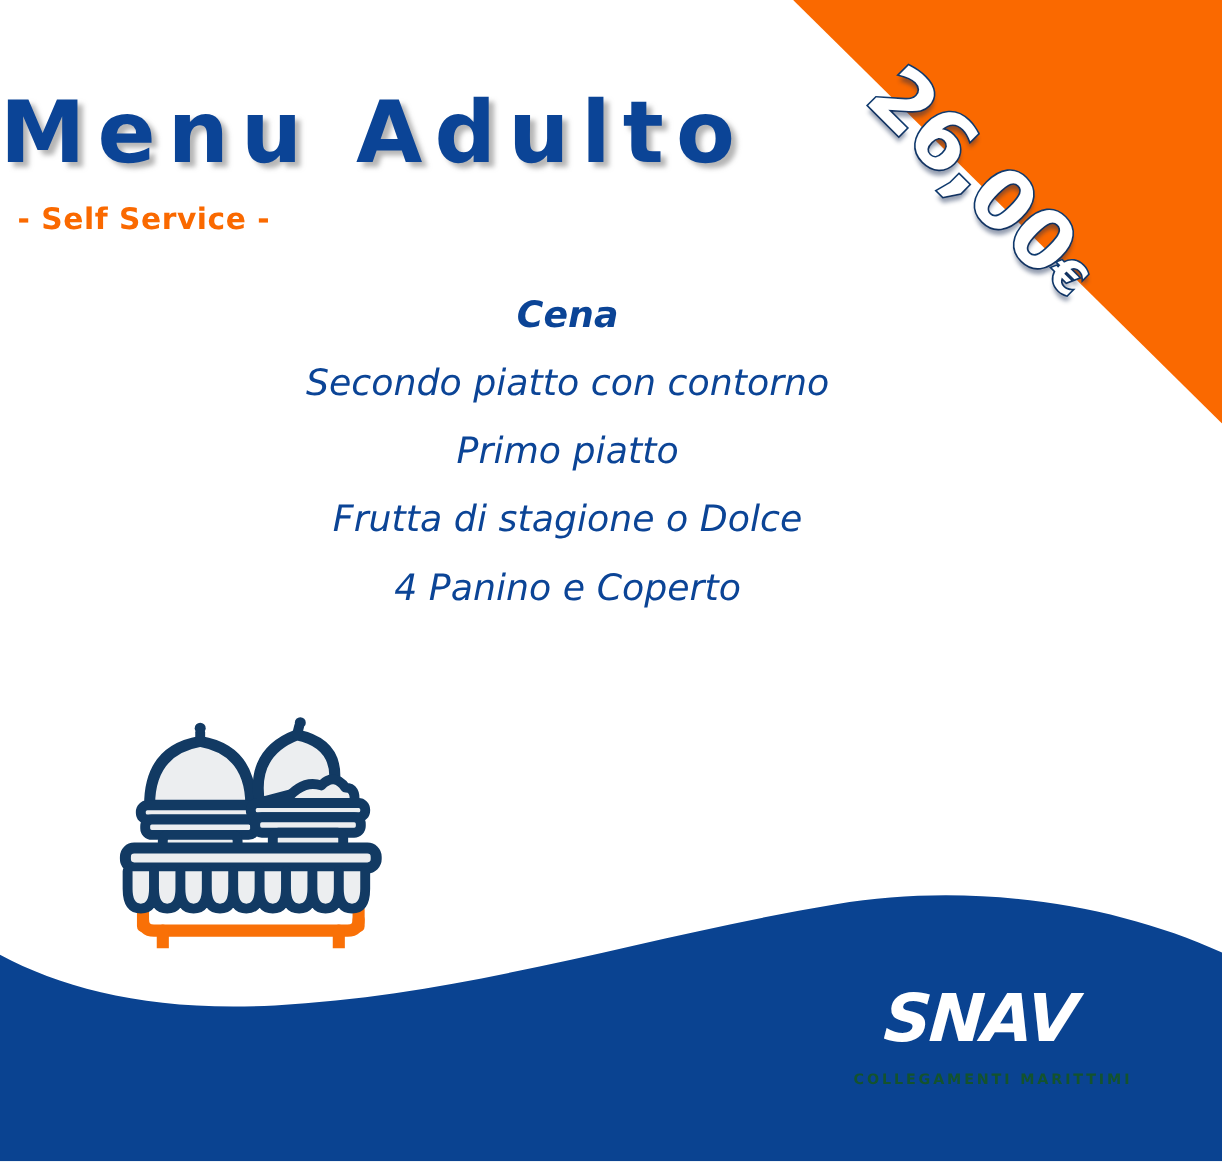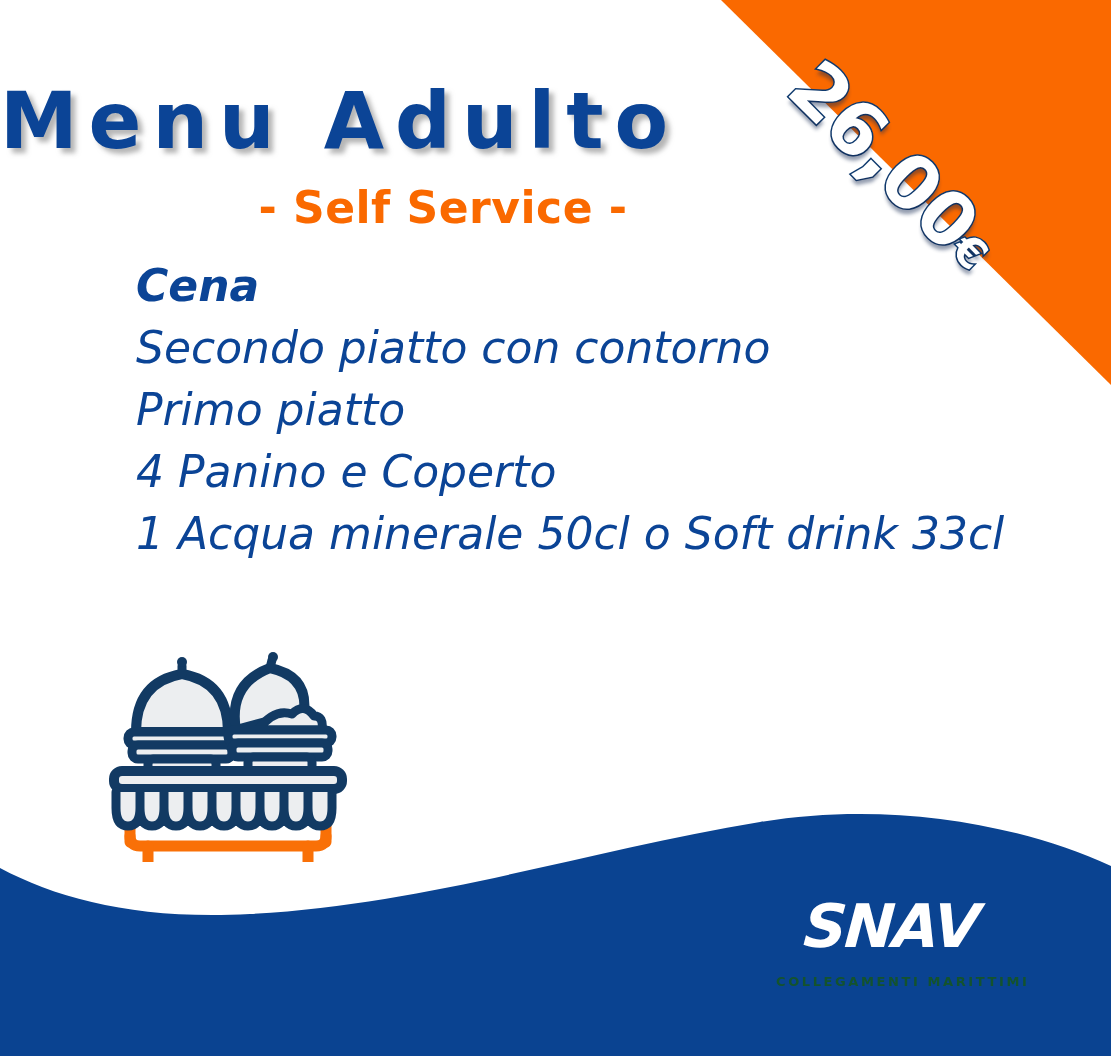--- a/index.html
+++ b/index.html
@@ -69,47 +69,47 @@
     font-weight: 700;
     font-size: 78px;
     line-height: 1;
     letter-spacing: 11px;
     color: #0b4496;
     text-shadow: 5px 5px 5px rgba(120,120,120,0.55);
     white-space: nowrap;
   }
   .subtitle {
     position: absolute;
-    left: 3px;
+    left: 16px;
     top: 186px;
     width: 880px;
-    text-align: center;
-    font-family: "DejaVu Sans", sans-serif;
-    font-weight: 700;
-    font-size: 44px;
+    font-family: "DejaVu Sans", sans-serif;
+    font-weight: 700;
+    font-size: 27px;
     line-height: 1;
     letter-spacing: 0.5px;
     color: #fa6900;
     white-space: nowrap;
   }
 
   
   .dinner-block {
     position: absolute;
     left: 136px;
     top: 255px;
     width: 760px;
   }
   .menu-line {
     font-family: "DejaVu Sans", sans-serif;
     font-style: italic;
-    font-size: 44px;
+    font-size: 33px;
     line-height: 62px;
     color: #0b4496;
     white-space: nowrap;
+    text-align: center;
   }
   .menu-line.heading {
     font-weight: 700;
   }
 
   .breakfast-block {
     position: absolute;
     left: 424px;
     top: 657px;
     width: 620px;
@@ -179,22 +179,22 @@
     <div class="price-text"><span>26,00</span><span class="cur">€</span></div>
   </div>
 
   <div class="title">Menu Adulto</div>
   <div class="subtitle">- Self Service -</div>
 
   <div class="dinner-block">
     <div class="menu-line heading">Cena</div>
     <div class="menu-line">Secondo piatto con contorno</div>
     <div class="menu-line">Primo piatto</div>
+    <div class="menu-line">Frutta di stagione o Dolce</div>
     <div class="menu-line">4 Panino e Coperto</div>
-    <div class="menu-line">1 Acqua minerale 50cl o Soft drink 33cl</div>
   </div>
 
   <div class="buffet-icon">
     <svg viewBox="0 0 240 222" aria-hidden="true">
       <g fill="none" stroke="#123a63" stroke-width="10" stroke-linecap="round" stroke-linejoin="round">
 
         <path d="M22 150 L22 202 M218 150 L218 202" stroke="#f97007" stroke-width="11"></path>
         <path d="M22 196 Q22 206 32 206 L208 206 Q218 206 218 196" stroke="#f97007" stroke-width="11"></path>
         <path d="M40 206 L40 228 M200 206 L200 228" stroke="#f97007" stroke-width="11"></path>
 

